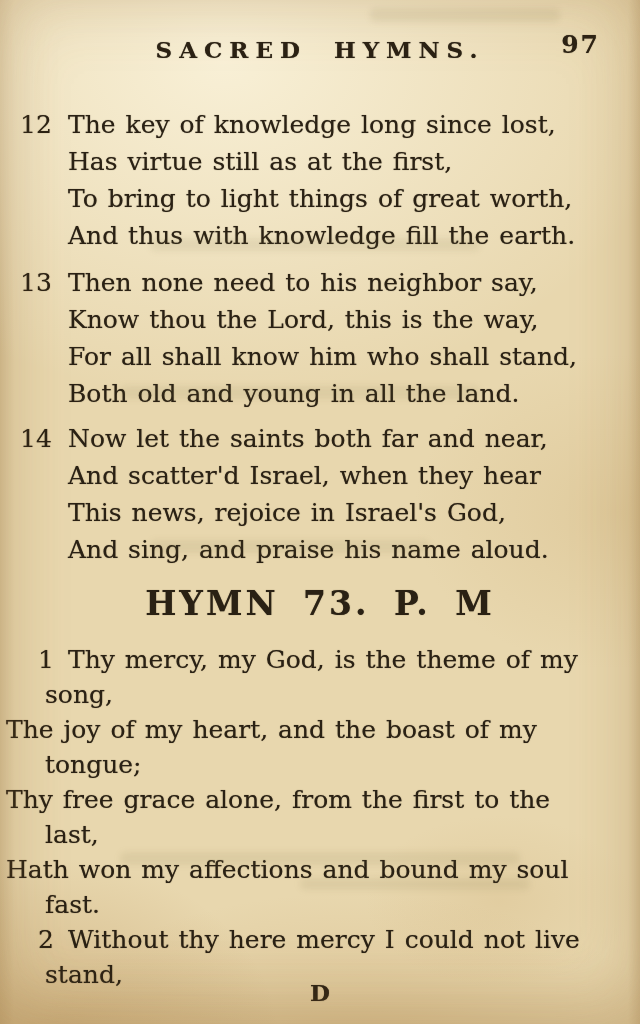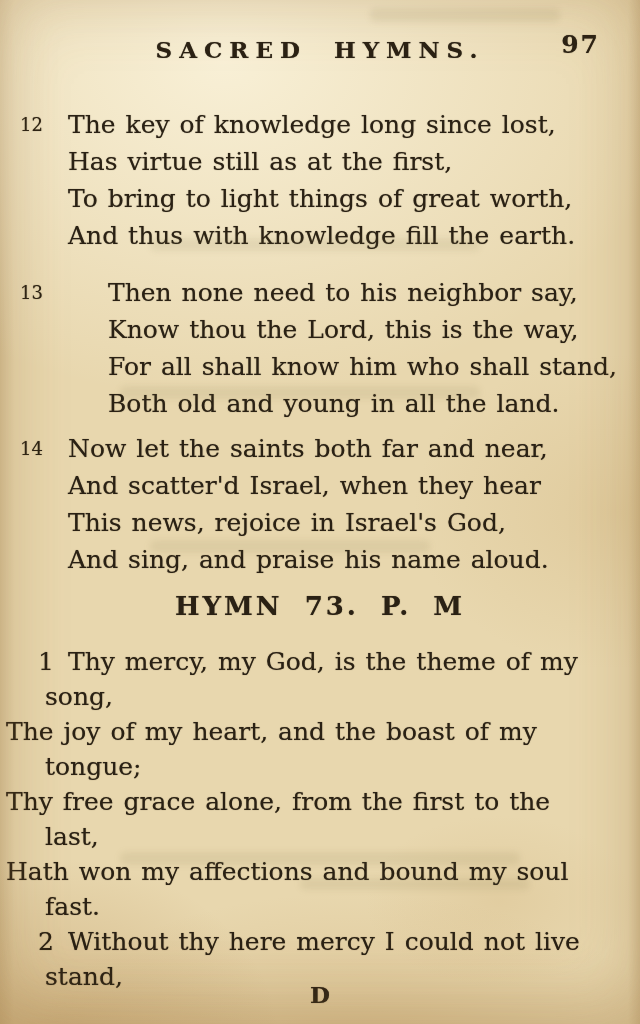--- a/index.html
+++ b/index.html
@@ -41,29 +41,29 @@
     display:block;text-align:center;
     font-weight:bold;font-size:23px;letter-spacing:7px;word-spacing:12px;
   }
   .page-number{
     position:absolute;right:40px;top:30px;
     font-weight:bold;font-size:25px;letter-spacing:2px;
   }
 
   .verse{display:flex;margin-left:20px;margin-right:10px;}
   .v12{margin-top:40px;}
-  .v13{margin-top:20px;gap:40px;}
+  .v13{margin-top:10px;}
   .v14{margin-top:8px;}
-  .vnum{width:48px;flex:0 0 48px;font-size:18px;line-height:37px;}
+  .vnum{width:48px;flex:0 0 48px;font-size:25px;line-height:37px;}
   .vlines{flex:1;}
   .vline{font-size:25px;line-height:37px;word-spacing:2px;white-space:nowrap;}
 
   .hymn-heading{
-    margin-top:8px;text-align:center;
-    font-weight:bold;font-size:26px;line-height:40px;letter-spacing:3px;word-spacing:10px;
+    margin-top:16px;text-align:center;
+    font-weight:bold;font-size:33px;line-height:40px;letter-spacing:3px;word-spacing:10px;
   }
 
   .hymn-verse{margin-right:6px;}
   .hv1{margin-top:18px;}
   .hv2{margin-top:0;}
   .hline{font-size:25px;line-height:35px;word-spacing:2px;white-space:nowrap;}
   .hline.first{padding-left:38px;}
   .hline.first .hnum{display:inline-block;min-width:22px;margin-right:8px;}
   .hline.wrap{padding-left:45px;}
   .hline.flush{padding-left:6px;}

